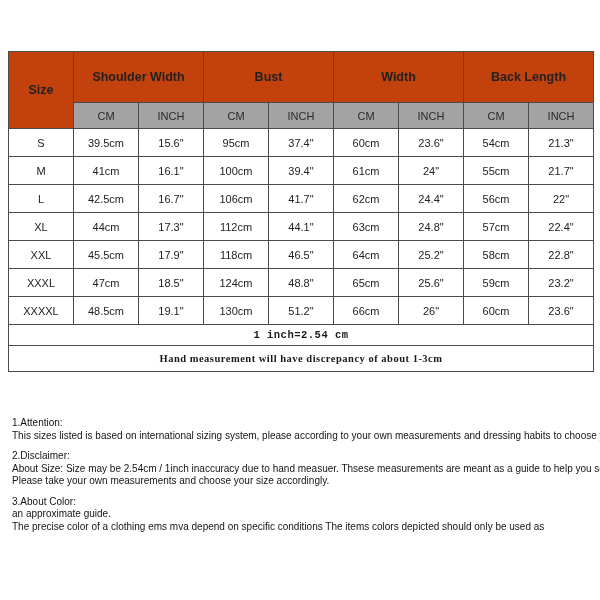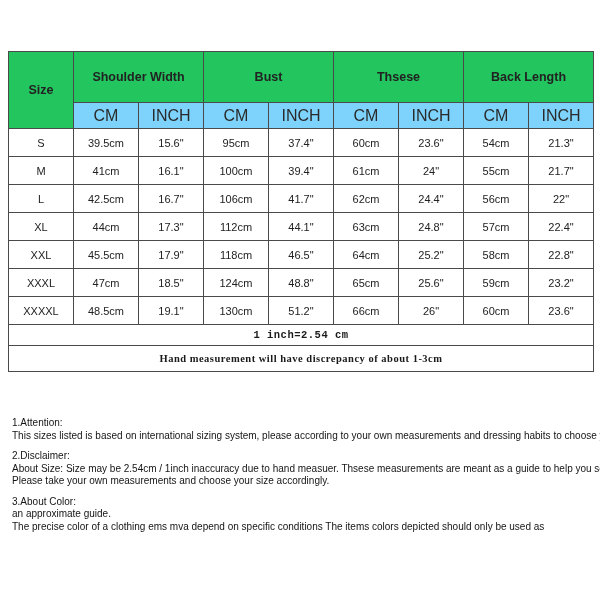--- a/index.html
+++ b/index.html
@@ -27,30 +27,30 @@
   .size-table td {
     border: 1px solid #4a4a4a;
     text-align: center;
     vertical-align: middle;
     padding: 0;
     overflow: hidden;
     white-space: nowrap;
   }
   .group-row th {
     height: 50px;
-    background: #22c55e;
+    background: #c2410c;
     font-weight: bold;
     font-size: 12.5px;
     color: #222222;
   }
   .unit-row th {
     height: 25px;
-    background: #7dd3fc;
+    background: #a3a3a3;
     font-weight: normal;
-    font-size: 16px;
+    font-size: 11px;
     color: #2a2a2a;
   }
   tbody td {
     height: 27px;
     font-size: 11px;
     font-weight: normal;
     color: #222222;
     background: #ffffff;
   }
   .foot-conversion {
@@ -102,21 +102,21 @@
       <col style="width:65px">
     <col style="width:65px">
       <col style="width:65px">
       <col style="width:65px">
   </colgroup>
   <thead>
     <tr class="group-row">
       <th rowspan="2">Size</th>
       <th colspan="2">Shoulder Width</th>
       <th colspan="2">Bust</th>
-      <th colspan="2">Thsese</th>
+      <th colspan="2">Width</th>
       <th colspan="2">Back Length</th>
     </tr>
     <tr class="unit-row" id="unit-row">
         <th>CM</th>
         <th>INCH</th>
         <th>CM</th>
         <th>INCH</th>
         <th>CM</th>
         <th>INCH</th>
         <th>CM</th>

